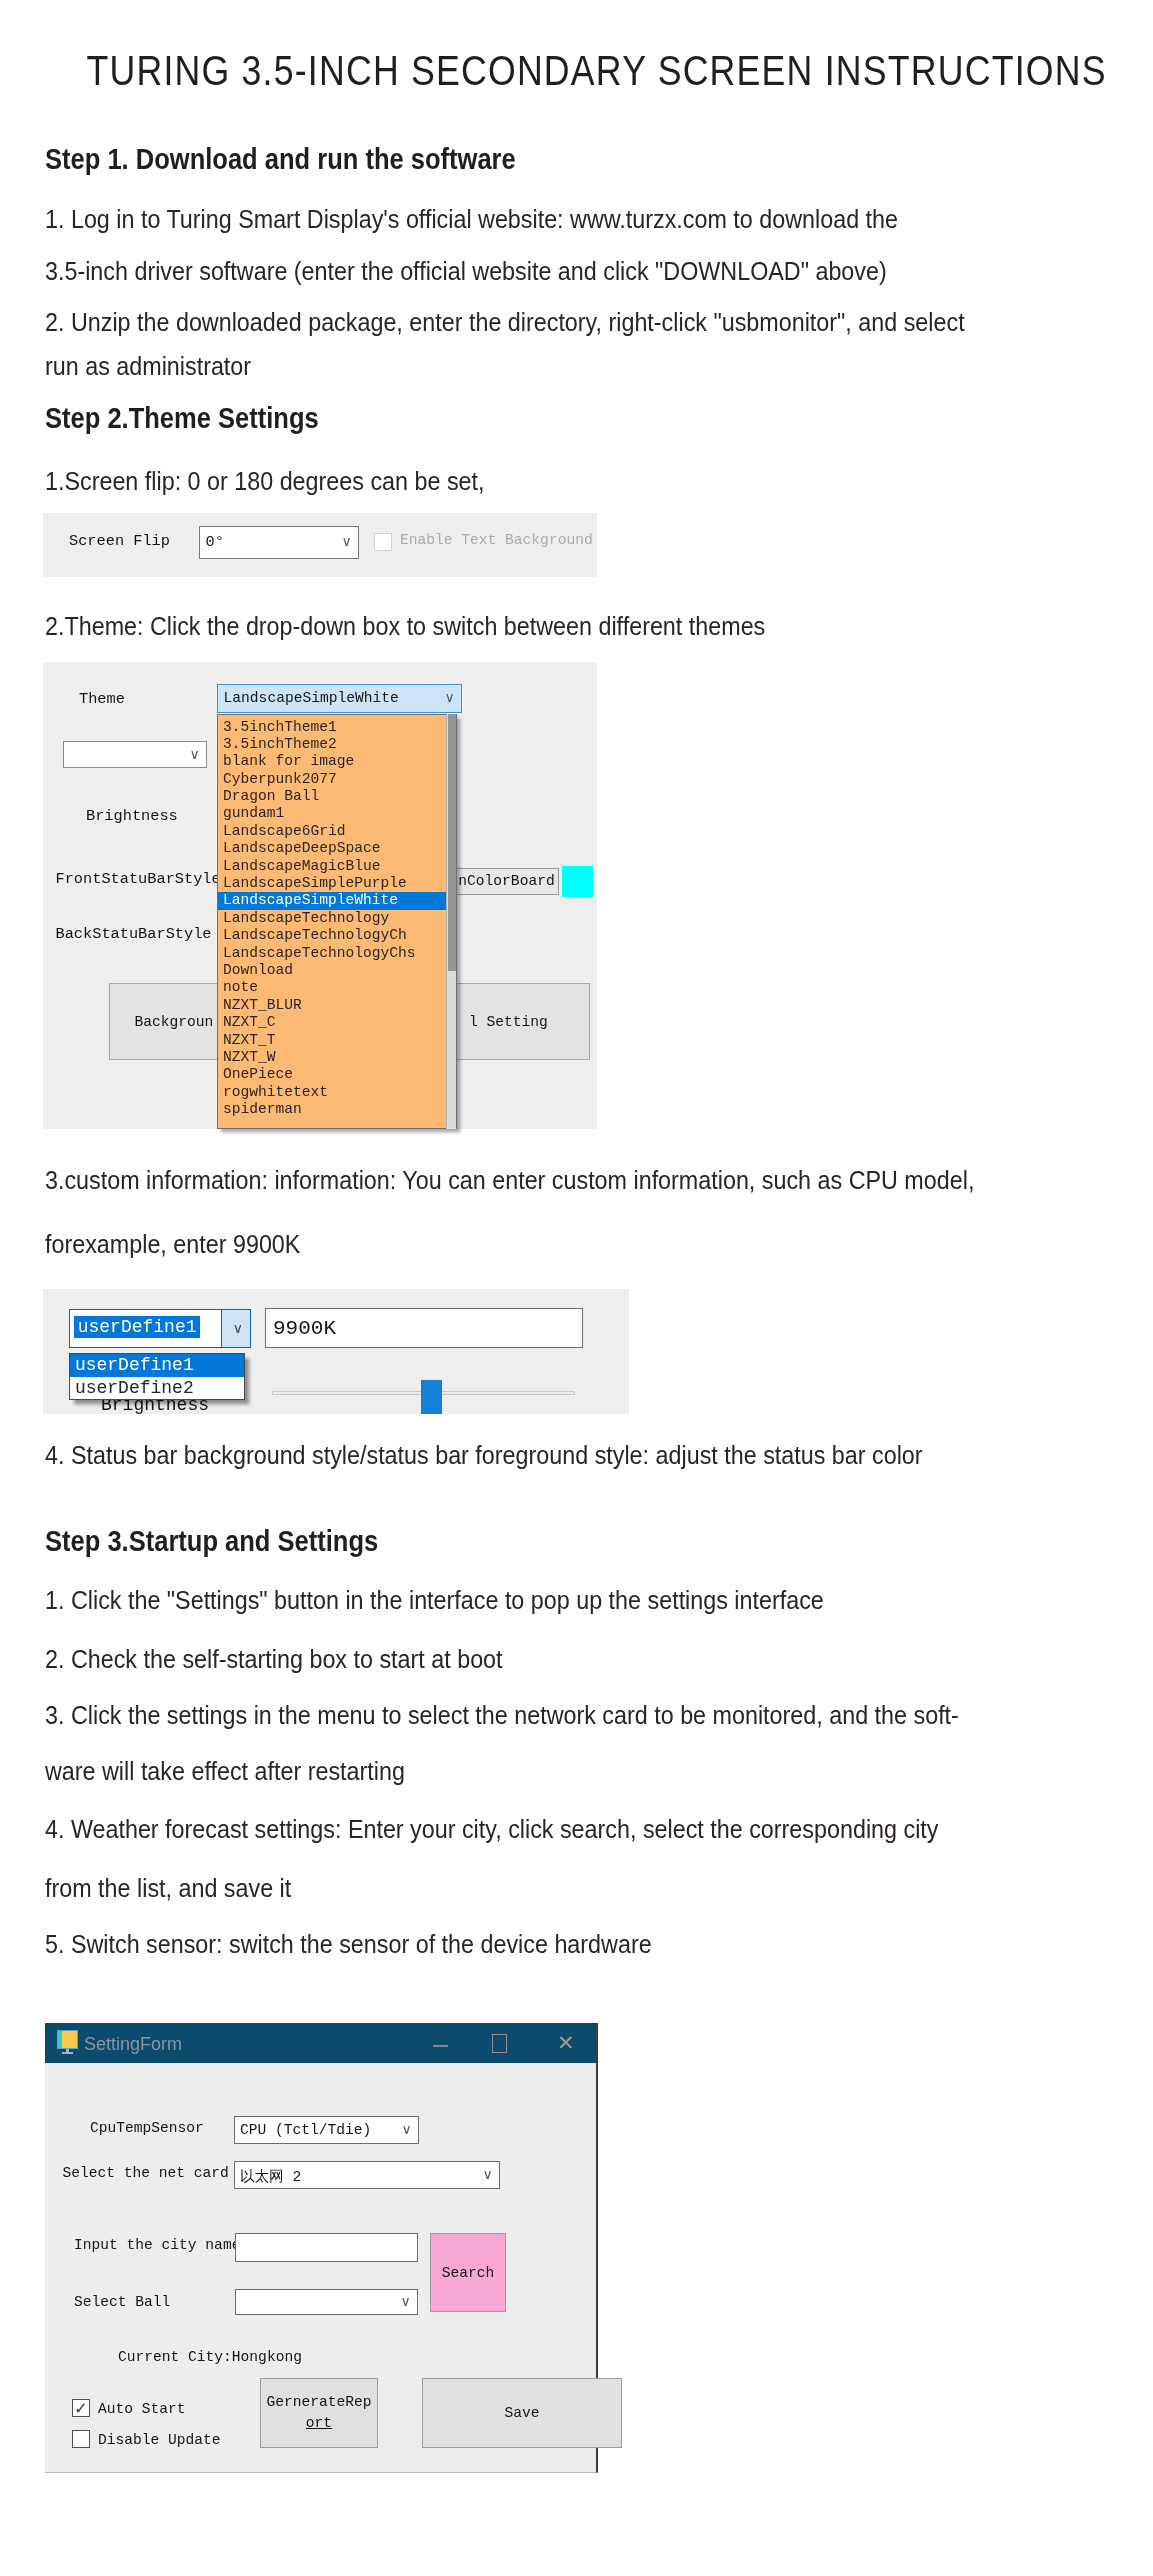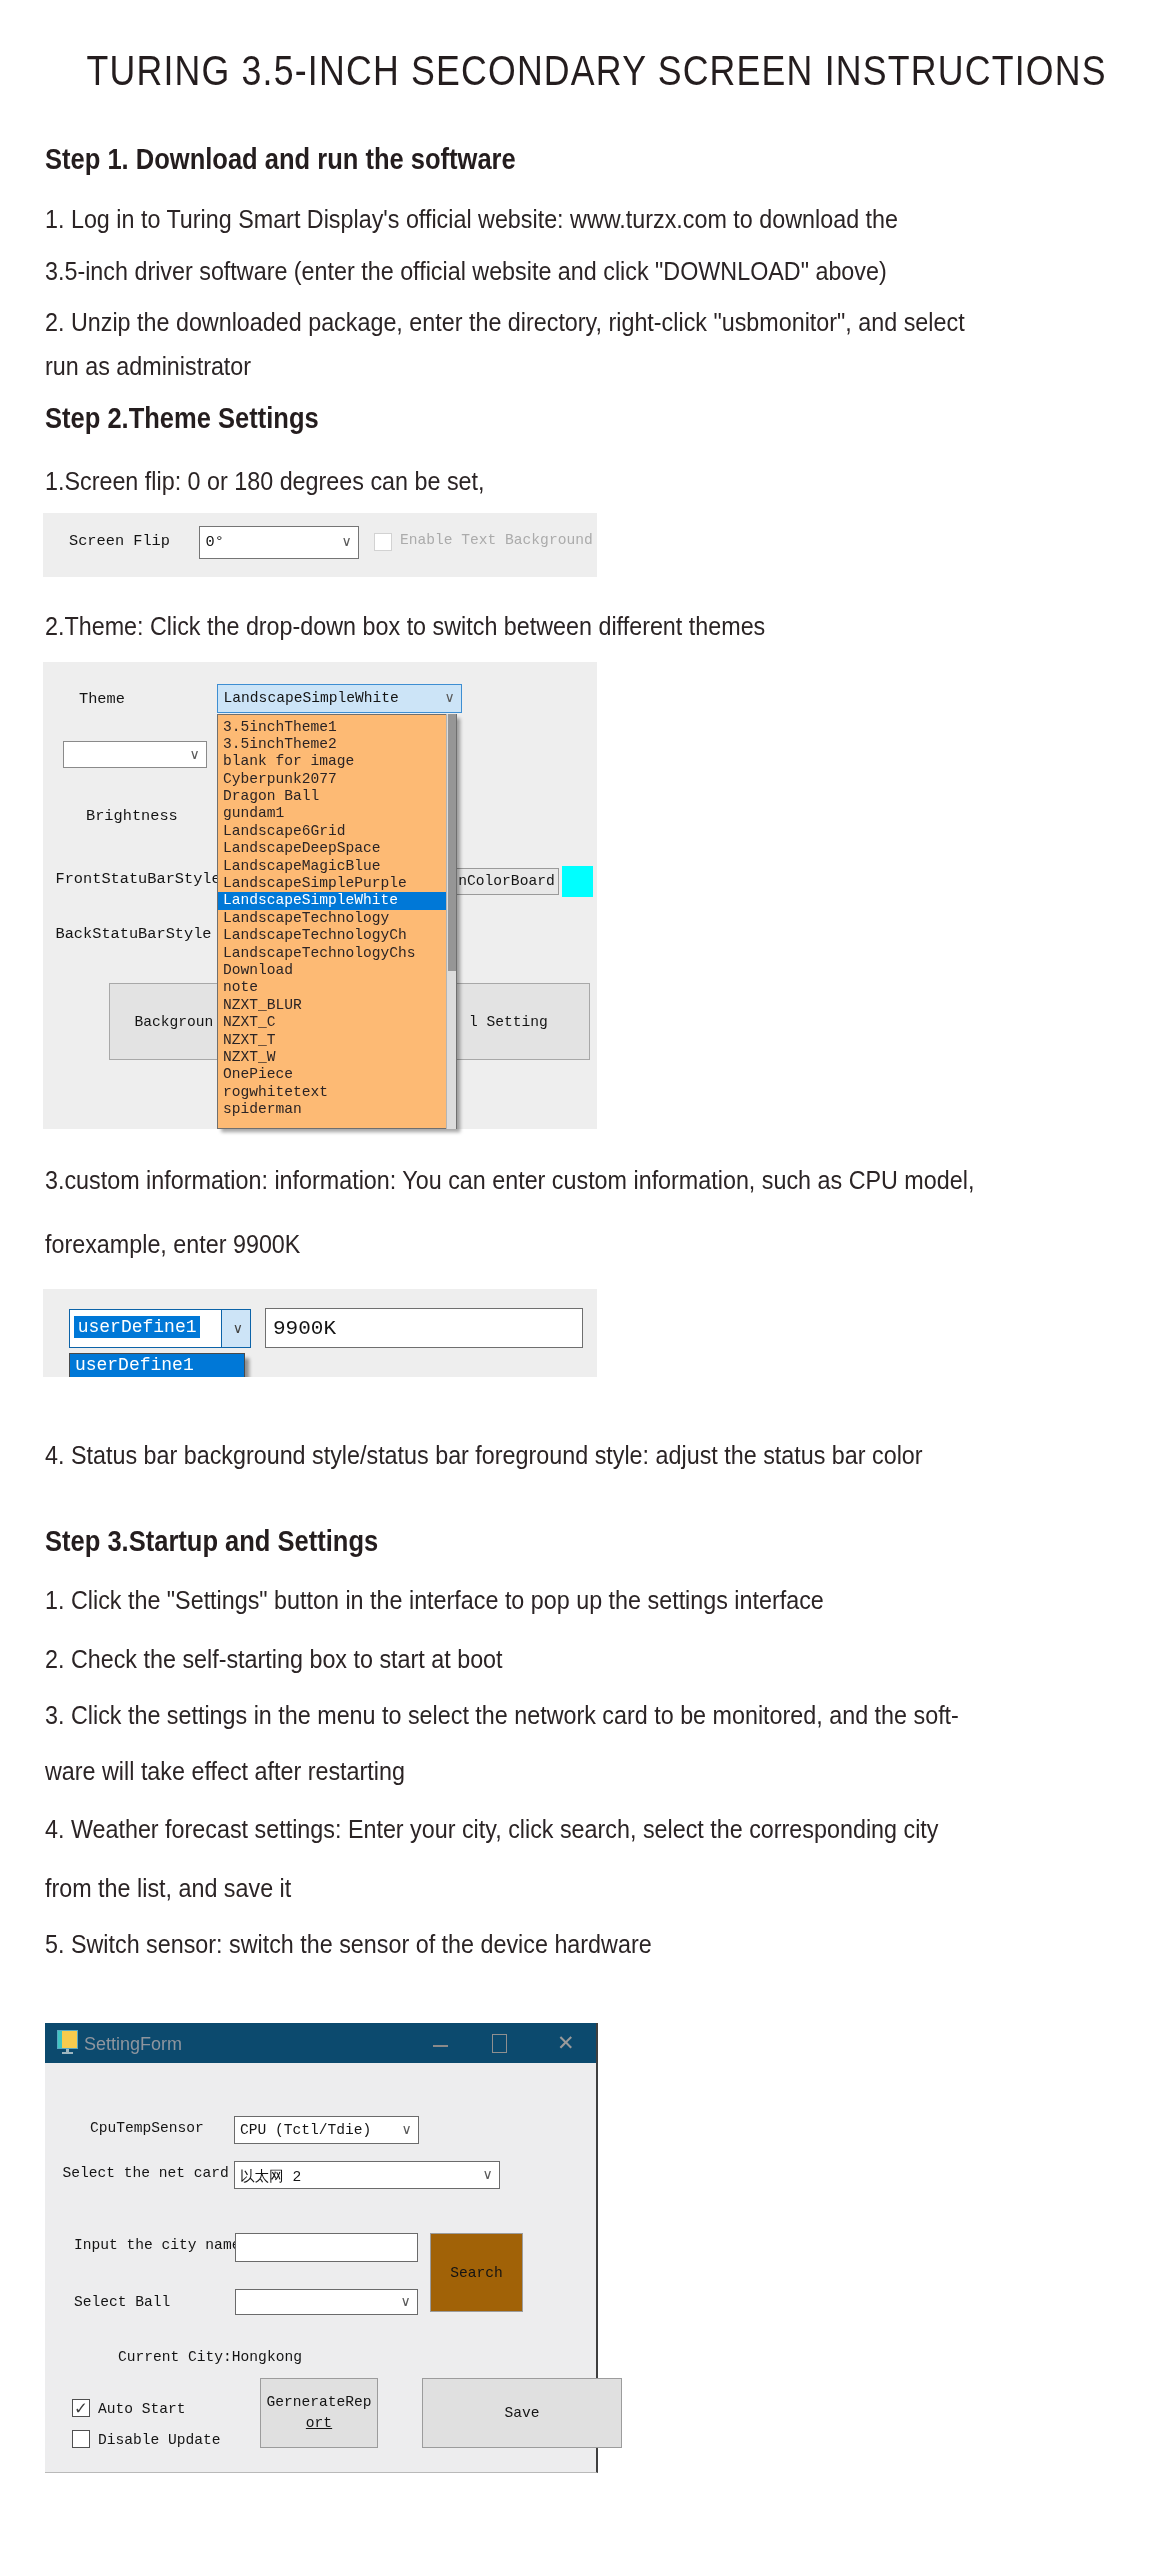--- a/index.html
+++ b/index.html
@@ -108,21 +108,21 @@
         <div class="list-item">spiderman</div>
       </div>
     <div class="abs" style="left:403px;top:52px;width:9.8px;height:415px;background:#dcdcdc;border-left:0.7px solid #b5b5b5;box-sizing:border-box;z-index:6;">
       <div style="position:absolute;top:0;left:0.7px;right:0;height:62%;background:#969696;"></div>
     </div>
   </div>
 
   <div class="doc" style="left:45px;top:1165px;">3.custom information: information: You can enter custom information, such as CPU model,</div>
   <div class="doc" style="left:45px;top:1229px;">forexample, enter 9900K</div>
 
-  <div class="panel" style="left:43px;top:1289px;width:554px;height:88px;overflow:hidden;">
+  <div class="panel" style="left:43px;top:1289px;width:554px;height:125px;overflow:hidden;padding-left:32px;">
 
     <div class="abs" style="left:26px;top:20px;width:182px;height:39px;background:#ffffff;border:1.4px solid #0c63a8;box-sizing:border-box;">
       <span class="mono" style="position:absolute;left:4.2px;top:5.6px;font-size:18px;background:#0078d7;color:#ffffff;padding:1.4px 3.5px;">userDefine1</span>
       <span class="abs" style="right:0;top:0;bottom:0;width:29px;background:#cde4f7;border-left:1.4px solid #0c63a8;box-sizing:border-box;">
         <span class="chev" style="right:7px;color:#444444;">∨</span>
       </span>
     </div>
 
     <div class="uibox" style="left:222px;top:19px;width:318px;height:40px;border-color:#6f6f6f;">
       <span class="mono" style="position:absolute;left:7px;top:7.7px;font-size:21px;">9900K</span>
@@ -174,21 +174,21 @@
     </div>
 
     <div class="abs mono" style="left:17.4px;top:142px;font-size:14.6px;">Select the net card</div>
     <div class="uibox" style="left:189px;top:138px;width:266px;height:28px;border-color:#6b6b6b;">
       <span class="mono" style="position:absolute;left:4.9px;top:4.9px;font-size:14.6px;">以太网 2</span>
       <span class="chev">∨</span>
     </div>
 
     <div class="abs mono" style="left:29px;top:214px;font-size:14.6px;">Input the city name</div>
     <div class="uibox" style="left:190px;top:210px;width:183px;height:29px;border-color:#6b6b6b;"></div>
-    <div class="sf-btn" style="left:385px;top:210px;width:93px;height:79px;background:#a16207;">
+    <div class="sf-btn" style="left:385px;top:210px;width:76px;height:79px;background:#f9a8d4;">
       <span class="mono" style="font-size:14.6px;">Search</span>
     </div>
 
     <div class="abs mono" style="left:29px;top:271px;font-size:14.6px;">Select Ball</div>
     <div class="uibox" style="left:190px;top:266px;width:183px;height:26px;border-color:#6b6b6b;">
       <span class="chev">∨</span>
     </div>
 
     <div class="abs mono" style="left:73px;top:326px;font-size:14.6px;">Current City:Hongkong</div>
 

